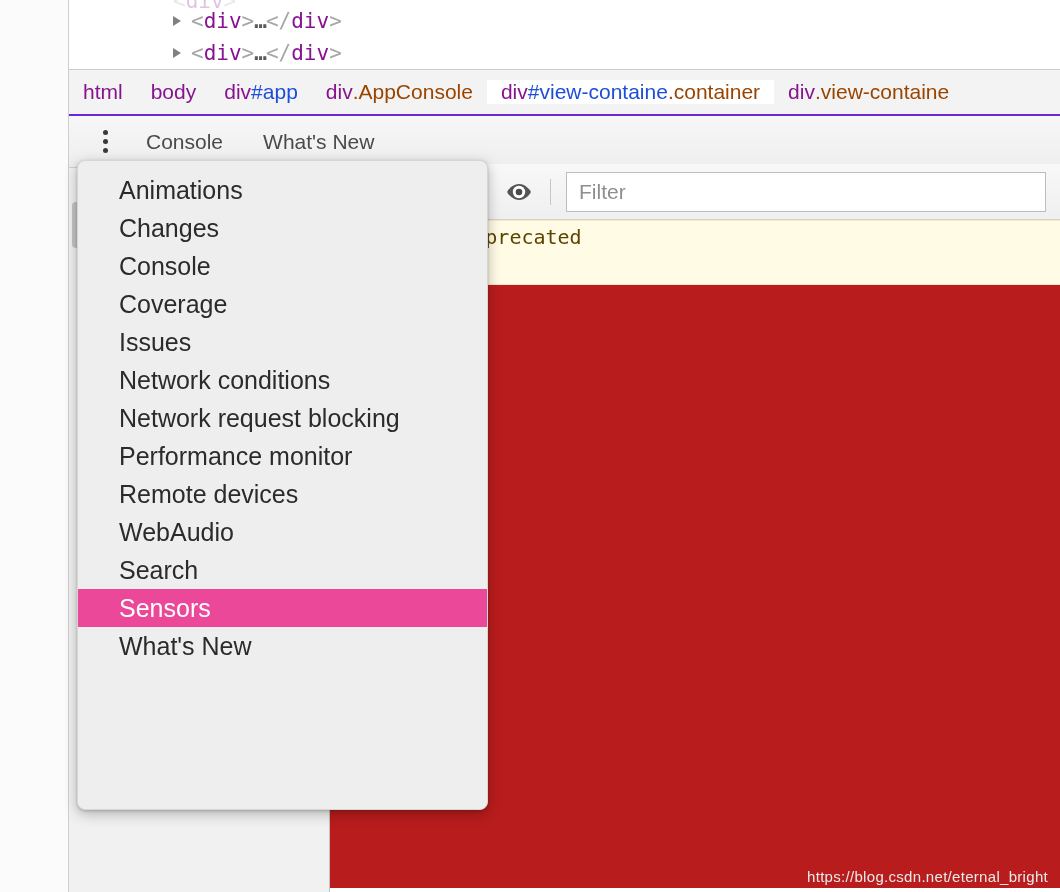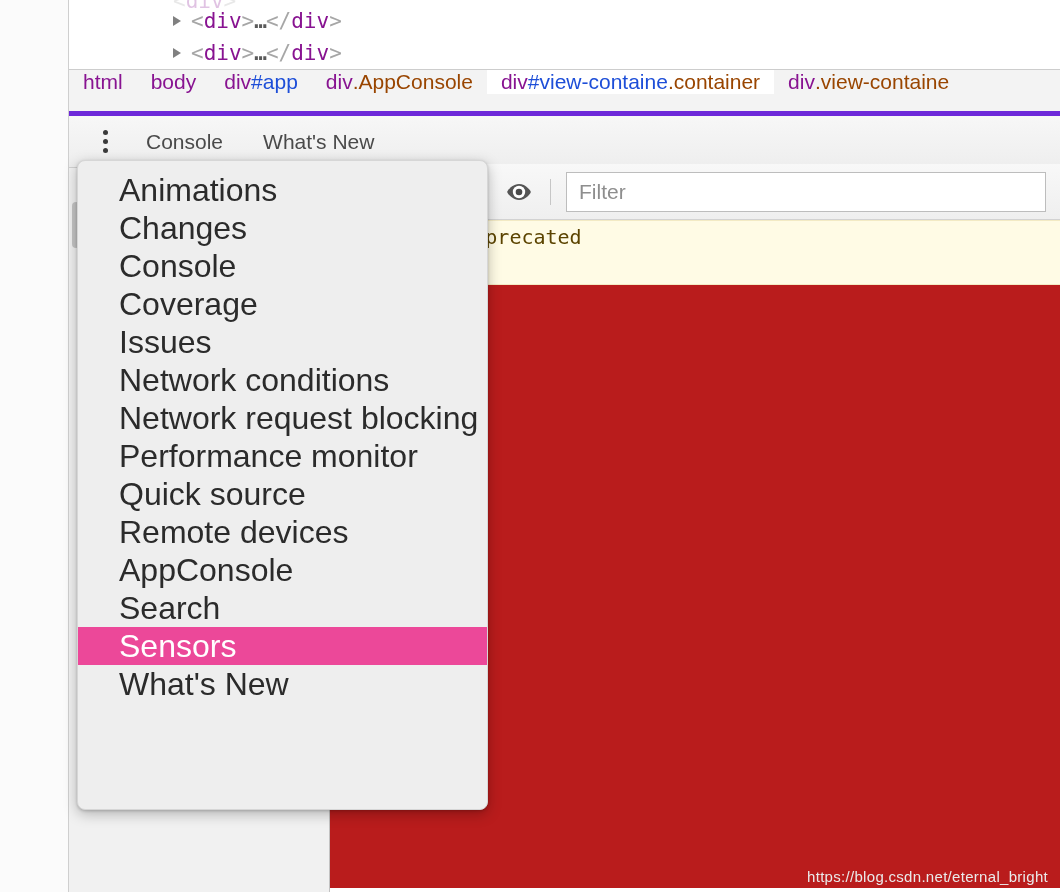--- a/index.html
+++ b/index.html
@@ -48,22 +48,22 @@
     margin-right: 10px; vertical-align: 2px;
   }
   .tag-angle { color: #a6a6a6; }
   .tag-name { color: #881391; }
   .ellip { color: #5a5a5a; font-weight: bold; letter-spacing: -1px; }
 
   
   .crumb-bar {
     position: absolute; left: 69px; top: 70px; width: 991px; height: 46px;
     background: #f3f3f3;
-    border-bottom: 5px solid #6d28d9;
-    display: flex; align-items: flex-start;
+    border-bottom: 2px solid #6d28d9;
+    display: flex; align-items: center;
     overflow: hidden;
     font-size: 21px;
   }
   .crumb {
     display: flex; align-items: center;
     padding: 0 14px;
     white-space: nowrap;
     color: #881391;
     cursor: default;
   }
@@ -160,21 +160,21 @@
     background: #eeeeee;
     border-radius: 8px;
     border: 1px solid #d6d6d6;
     box-shadow: 0 4px 14px rgba(0,0,0,0.26), 0 1px 3px rgba(0,0,0,0.18);
     overflow: hidden;
     padding-top: 10px;
   }
   .mi {
     height: 38px; line-height: 38px;
     padding-left: 41px;
-    font-size: 32px; color: #2b2b2b;
+    font-size: 25px; color: #2b2b2b;
     white-space: nowrap; cursor: pointer;
   }
   .mi.active { background: #ec4899; color: #ffffff; }
 
   
   .watermark {
     position: absolute; right: 12px; bottom: 7px;
     font-size: 15px; color: #eaeaea;
     letter-spacing: 0.3px;
     user-select: none;
@@ -267,23 +267,22 @@
 
   <div class="more-menu">
     <div class="mi">Animations</div>
     <div class="mi">Changes</div>
     <div class="mi">Console</div>
     <div class="mi">Coverage</div>
     <div class="mi">Issues</div>
     <div class="mi">Network conditions</div>
     <div class="mi">Network request blocking</div>
     <div class="mi">Performance monitor</div>
-    <div class="mi">Quick source</div>
     <div class="mi">Remote devices</div>
-    <div class="mi">AppConsole</div>
+    <div class="mi">WebAudio</div>
     <div class="mi">Search</div>
     <div class="mi active">Sensors</div>
     <div class="mi">What's New</div>
   </div>
 
   <div class="watermark">https://blog.csdn.net/eternal_bright</div>
 
 </div>
 
 </body></html>

